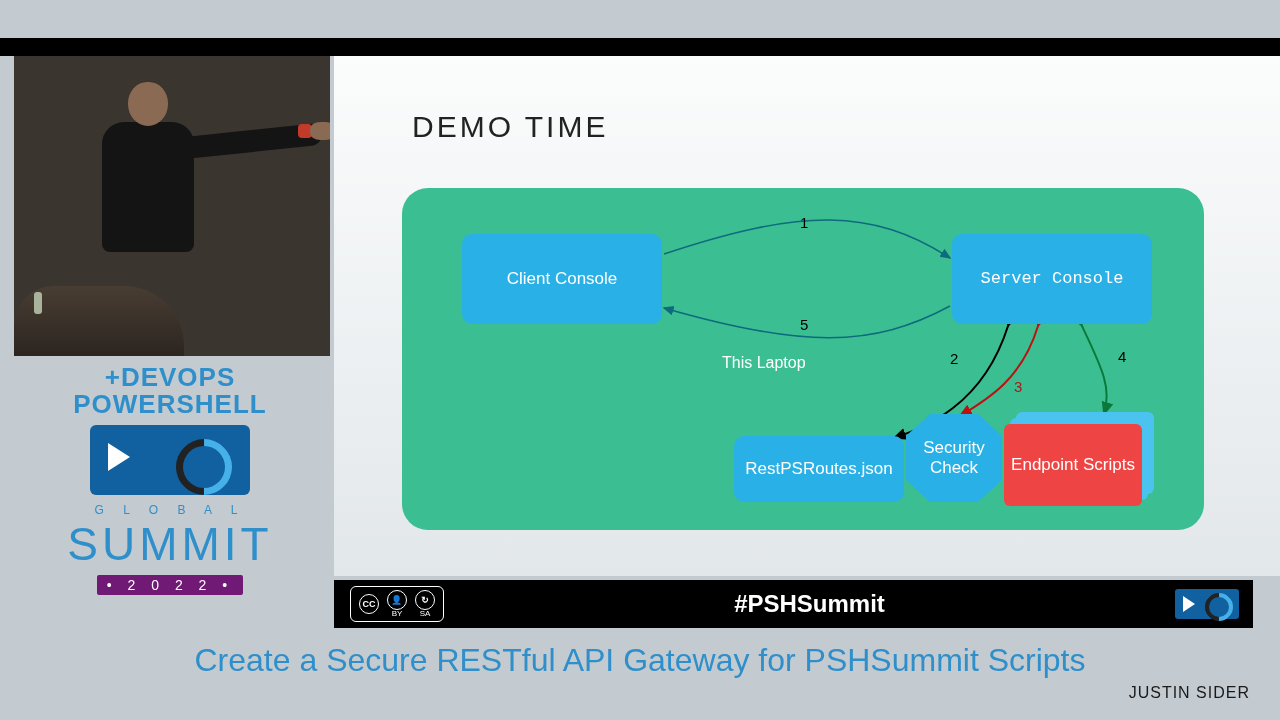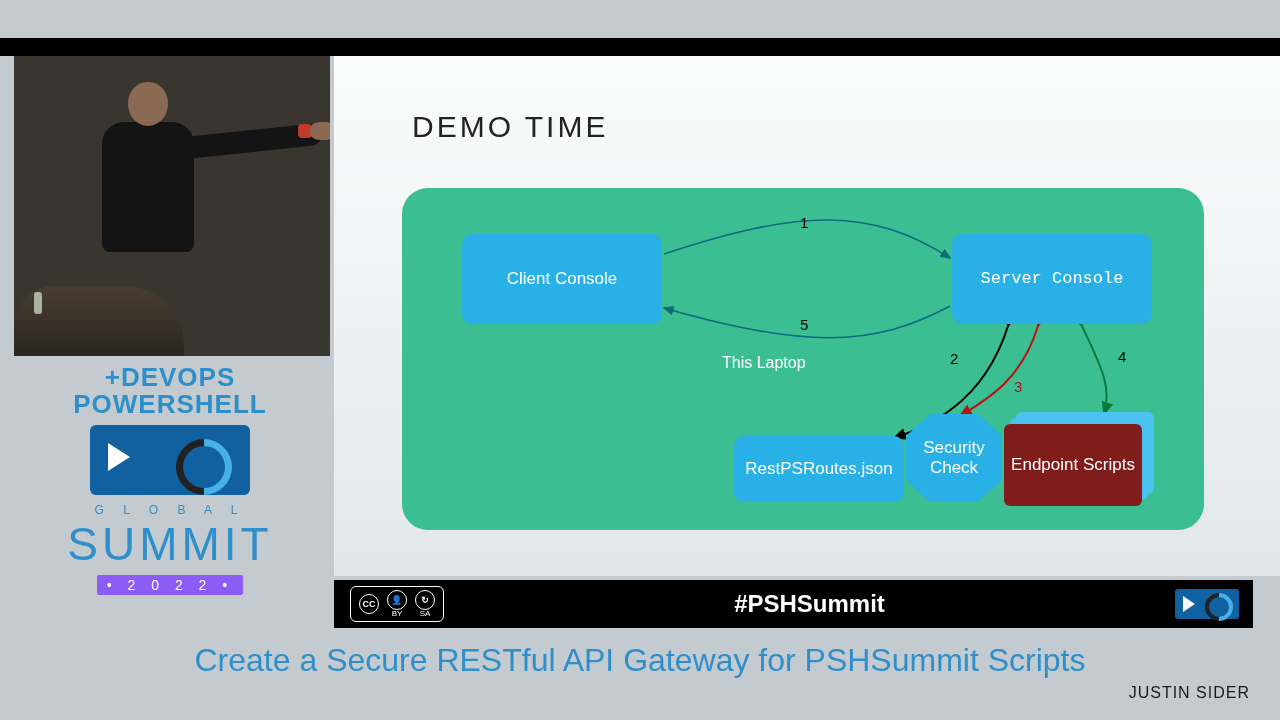--- a/index.html
+++ b/index.html
@@ -103,21 +103,21 @@
 
     .summit-logo {
       position: absolute;
       top: 364px;
       left: 40px;
       width: 260px;
       color: #2f8fca;
       text-align: center;
     }
     .logo-word { font-weight: 600; letter-spacing: 1px; font-size: 26px; line-height: 1.05; }
-    .logo-year { color: #fff; background:#8b5cf6; font-size: 14px; letter-spacing: 6px; padding: 2px 10px; display: inline-block; margin-top: 4px; border-radius: 2px; }
+    .logo-year { color: #fff; background:#701a75; font-size: 14px; letter-spacing: 6px; padding: 2px 10px; display: inline-block; margin-top: 4px; border-radius: 2px; }
     .summit-big { font-size: 46px; font-weight: 300; letter-spacing: 4px; }
     .logo-sep { color:#2f8fca; letter-spacing: 8px; font-size: 12px; margin-top: 2px; }
     .chevron-box {
       width: 160px; height: 70px; margin: 6px auto 8px;
       background:#1160a0;
       border-radius: 6px;
       position: relative;
     }
     .chevron-box:before{
       content:"";
@@ -183,21 +183,21 @@
     .routes   { bottom: 28px; left: 332px; width: 170px; height: 66px; }
     .security { bottom: 28px; left: 504px; width: 96px; height: 88px; border-radius: 12px; clip-path: polygon(25% 0,75% 0,100% 25%,100% 75%,75% 100%,25% 100%,0 75%,0 25%); }
     .endpoint-stack {
       position:absolute; bottom:22px; right:50px; width:150px; height:96px;
     }
     .endpoint-stack .sheet{
       position:absolute; width:138px; height:82px; background:#4ac3f0; border-radius:6px;
     }
     .endpoint-stack .sheet.s1{ top:0; left:12px; }
     .endpoint-stack .sheet.s2{ top:6px; left:6px; }
-    .endpoint-stack .sheet.s3{ top:12px; left:0; background:#7f1d1d; color:#fff; display:flex;align-items:center;justify-content:center;font-size:17px;text-align:center;line-height:1.2; }
+    .endpoint-stack .sheet.s3{ top:12px; left:0; background:#ef4444; color:#fff; display:flex;align-items:center;justify-content:center;font-size:17px;text-align:center;line-height:1.2; }
 
     .lbl { position:absolute; color:#fff; font-size:16px; }
     .lbl-laptop { top: 166px; left: 320px; }
     .num { position:absolute; color:#000; font-size:15px; }
 
     svg.arrows { position:absolute; top:0; left:0; width:100%; height:100%; pointer-events:none; }
 
     .footer-bar {
       position: absolute;
       top: 580px;

